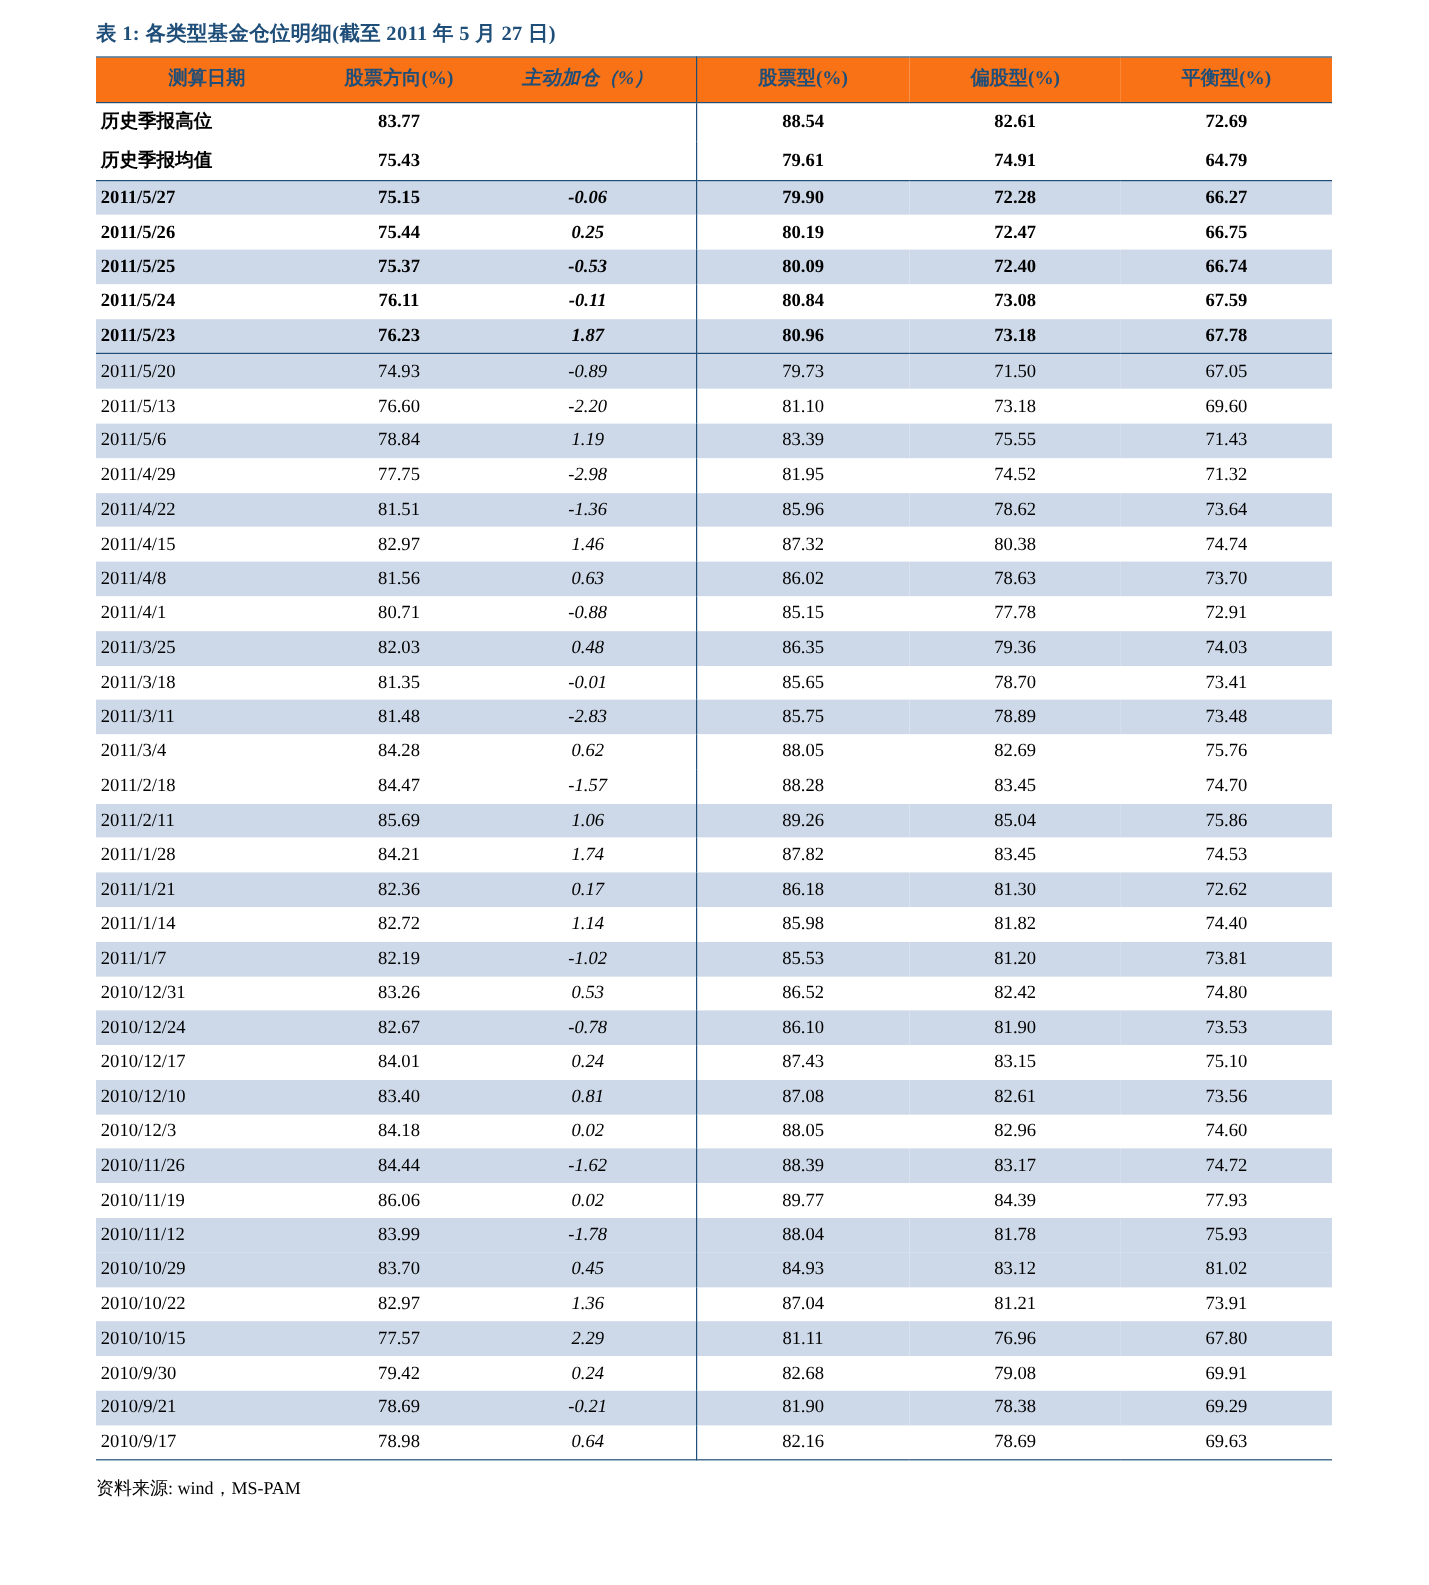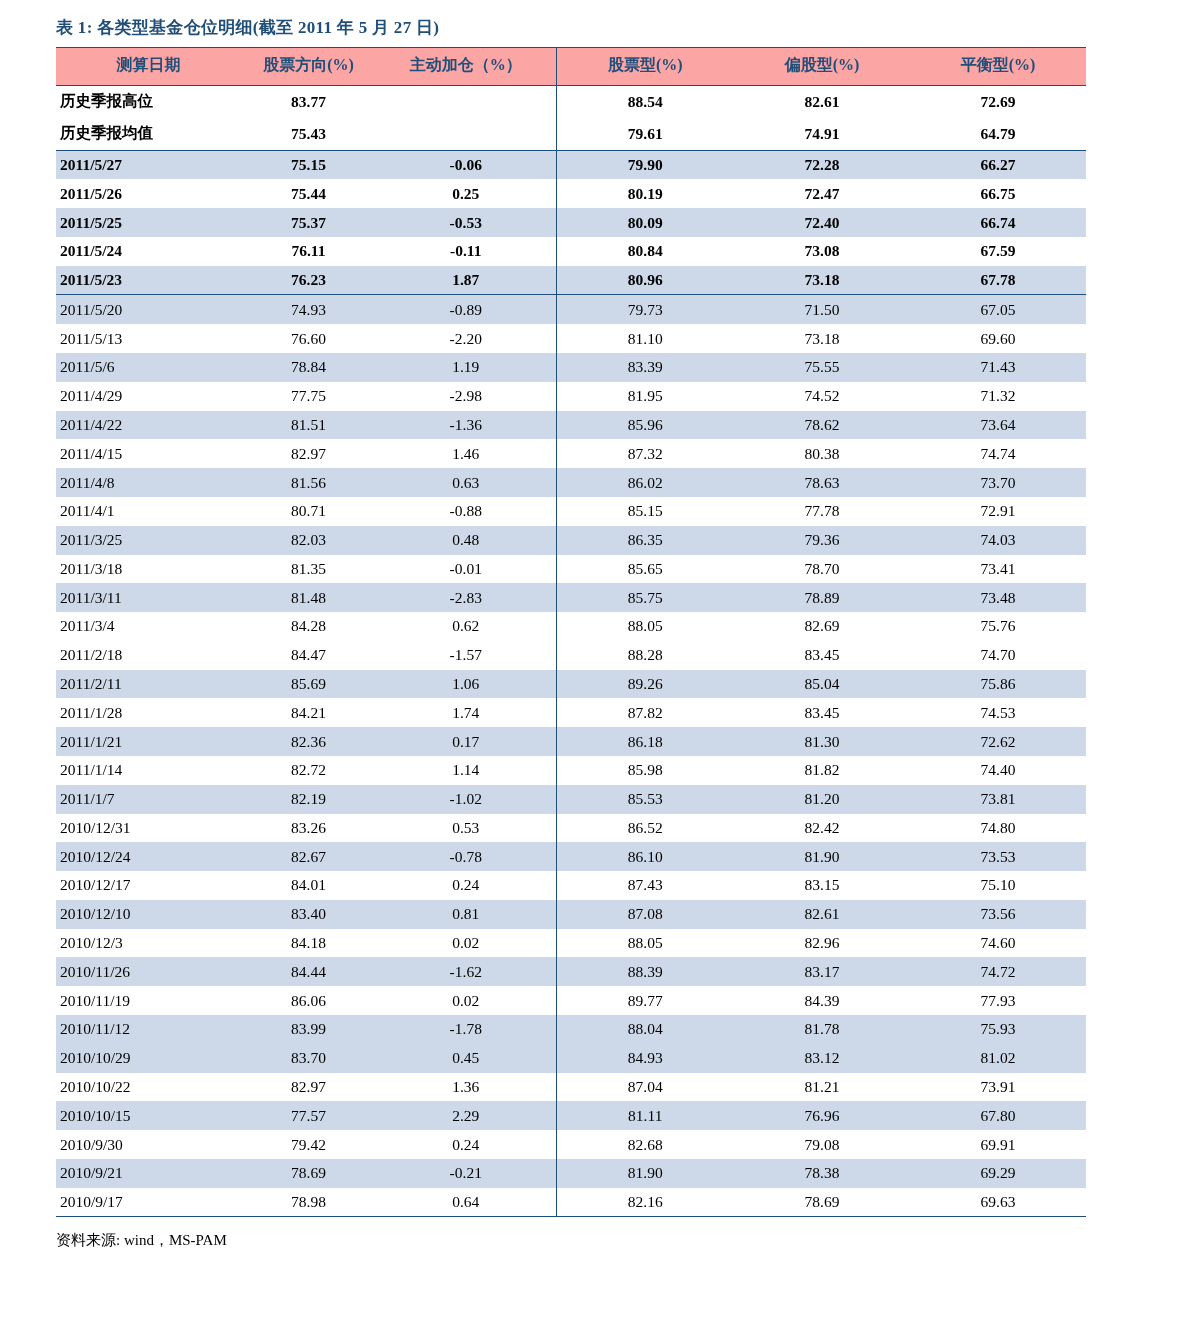--- a/index.html
+++ b/index.html
@@ -12,21 +12,21 @@
     height: 1321px;
     font-family: "Liberation Serif", serif;
     color: #000000;
     position: relative;
   }
   .page {
     position: relative;
     width: 1191px;
     height: 1321px;
     box-sizing: border-box;
-    padding: 10px 80px 0 56px;
+    padding: 10px 80px 0 80px;
   }
   .caption {
     font-family: "Liberation Serif", serif;
     font-weight: bold;
     font-size: 17px;
     color: #1f4e79;
     margin: 6px 0 8px 0;
     letter-spacing: 0.3px;
   }
   table.fund-table {
@@ -43,21 +43,21 @@
 
   thead th {
     font-family: "Liberation Serif", serif;
     font-weight: bold;
     font-size: 16px;
     color: #1f4e79;
     text-align: center;
     padding: 7px 4px 9px 4px;
     border-bottom: 1.6px solid #1f4e79;
     border-top: 1.6px solid #1f4e79;
-    background: #fca5a5;
+    background: #f97316;
   }
   tbody td {
     font-family: "Liberation Serif", serif;
     font-size: 15.5px;
     text-align: center;
     padding: 5.4px 4px;
     color: #000000;
     white-space: nowrap;
   }
   tbody td.datecell {
@@ -68,20 +68,21 @@
   }
   tr.plain td {
     background: #ffffff;
   }
   tr.bold td {
     font-weight: bold;
   }
   
   td.sep, th.sep {
     border-right: 1.6px solid #1f4e79;
+    font-style: italic;
   }
   tr.group-end td {
     border-bottom: 1.6px solid #1f4e79;
   }
   tr.last-row td {
     border-bottom: 1.6px solid #1f4e79;
   }
   .source {
     margin-top: 14px;
     font-family: "Liberation Serif", serif;

